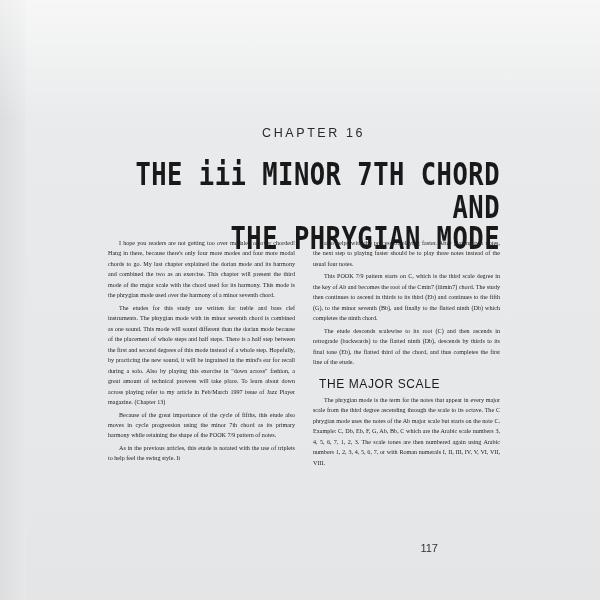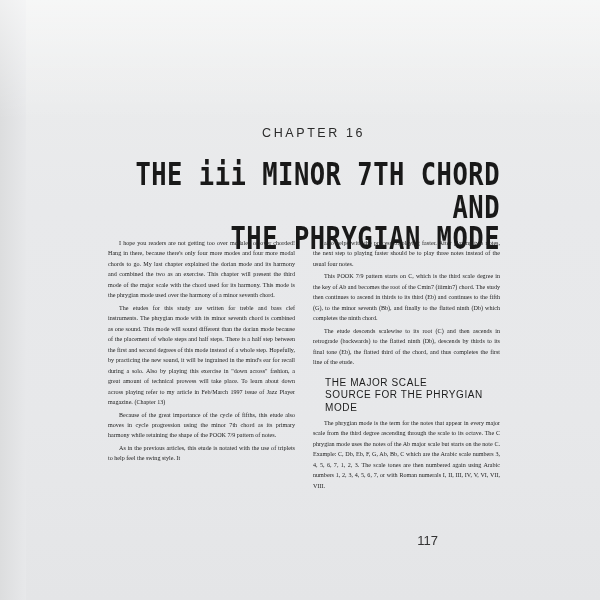--- a/index.html
+++ b/index.html
@@ -98,35 +98,35 @@
     text-align: justify;
     color: #222;
     text-indent: 11px;
     hyphens: auto;
   }
   p.body + p.body {
     margin-top: 2px;
   }
   .subhead {
     font-family: "Liberation Sans", sans-serif;
-    font-size: 10px;
+    font-size: 12px;
     letter-spacing: 0.6px;
     color: #1c1c1c;
-    margin: 9px 0 3px 12px;
+    margin: 9px 0 3px 6px;
     line-height: 1.28;
   }
   .subhead span {
     display: block;
   }
   .folio {
     position: absolute;
     right: 62px;
-    bottom: 52px;
+    bottom: 46px;
     font-family: "Liberation Sans", sans-serif;
-    font-size: 13px;
+    font-size: 11px;
     color: #333;
   }
 </style>
 </head>
 <body>
 
 <div class="page">
   <div class="gutter"></div>
   <div class="topshade"></div>
 
@@ -147,21 +147,20 @@
         <p class="body">Because of the great importance of the cycle of fifths, this etude also moves in cycle progression using the minor 7th chord as its primary harmony while retaining the shape of the POOK 7/9 pattern of notes.</p>
         <p class="body">As in the previous articles, this etude is notated with the use of triplets to help feel the swing style. It</p>
       </div>
 
       <div class="col">
         <p class="body">also helps with the process of playing faster. After playing two notes, the next step to playing faster should be to play three notes instead of the usual four notes.</p>
         <p class="body">This POOK 7/9 pattern starts on C, which is the third scale degree in the key of Ab and becomes the root of the Cmin7 (iiimin7) chord. The study then continues to ascend in thirds to its third (Eb) and continues to the fifth (G), to the minor seventh (Bb), and finally to the flatted ninth (Db) which completes the ninth chord.</p>
         <p class="body">The etude descends scalewise to its root (C) and then ascends in retrograde (backwards) to the flatted ninth (Db), descends by thirds to its final tone (Eb), the flatted third of the chord, and thus completes the first line of the etude.</p>
         <div class="subhead">
           <span>THE MAJOR SCALE</span>
-          <span>SOURCE FOR THE PHRYGIAN MODE</span>
         </div>
         <p class="body">The phrygian mode is the term for the notes that appear in every major scale from the third degree ascending through the scale to its octave. The C phrygian mode uses the notes of the Ab major scale but starts on the note C. Example: C, Db, Eb, F, G, Ab, Bb, C which are the Arabic scale numbers 3, 4, 5, 6, 7, 1, 2, 3. The scale tones are then numbered again using Arabic numbers 1, 2, 3, 4, 5, 6, 7, or with Roman numerals I, II, III, IV, V, VI, VII, VIII.</p>
       </div>
 
     </div>
 
     <div class="folio">117</div>
   </div>
 </div>
 

